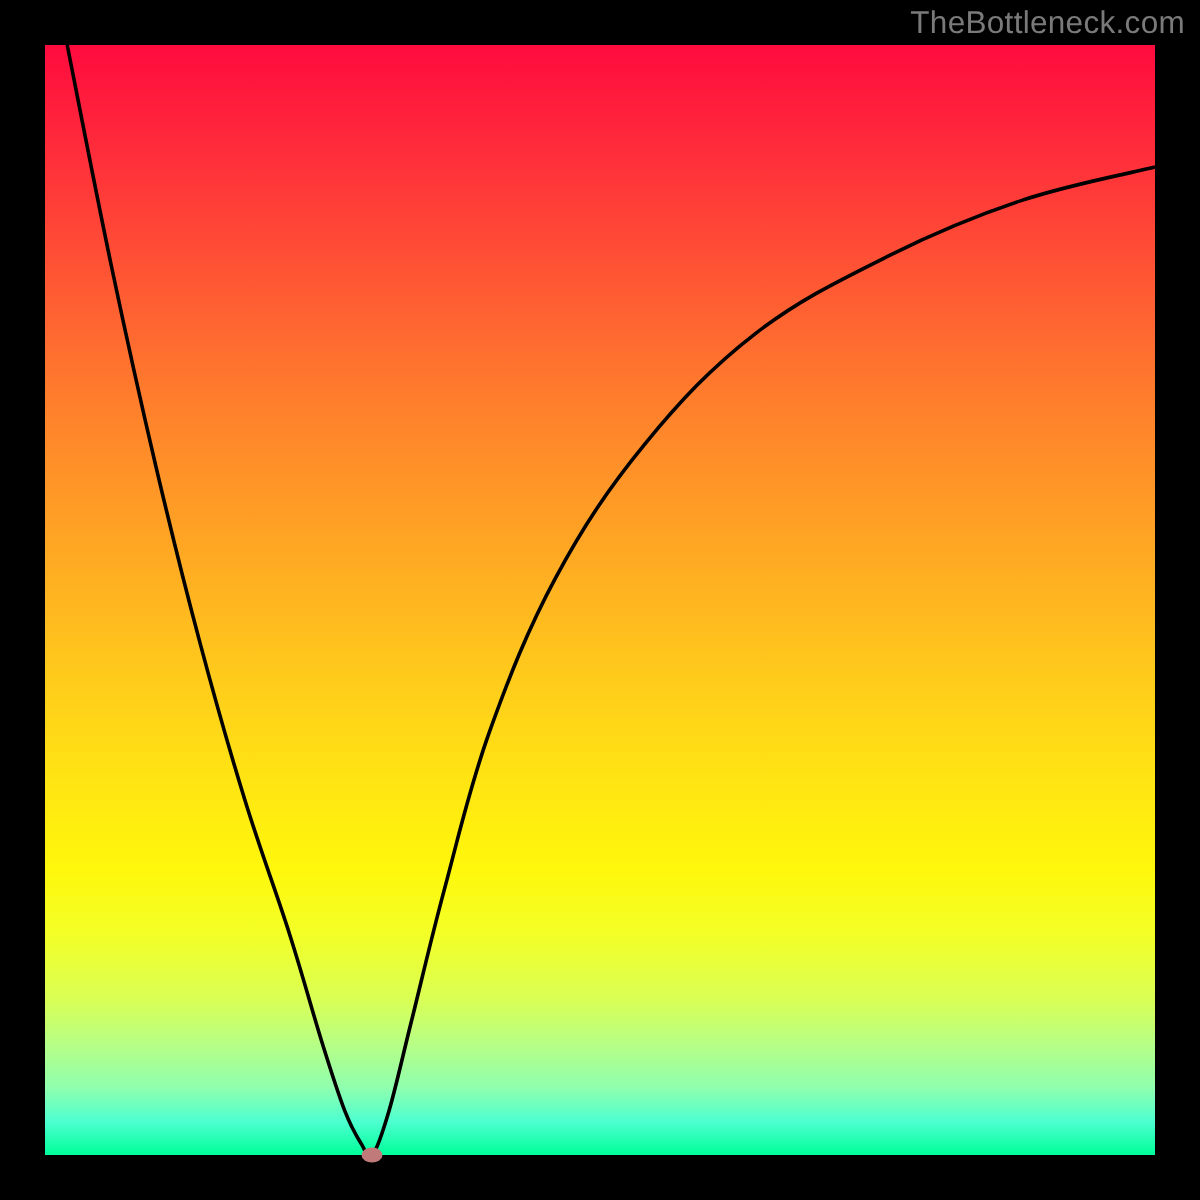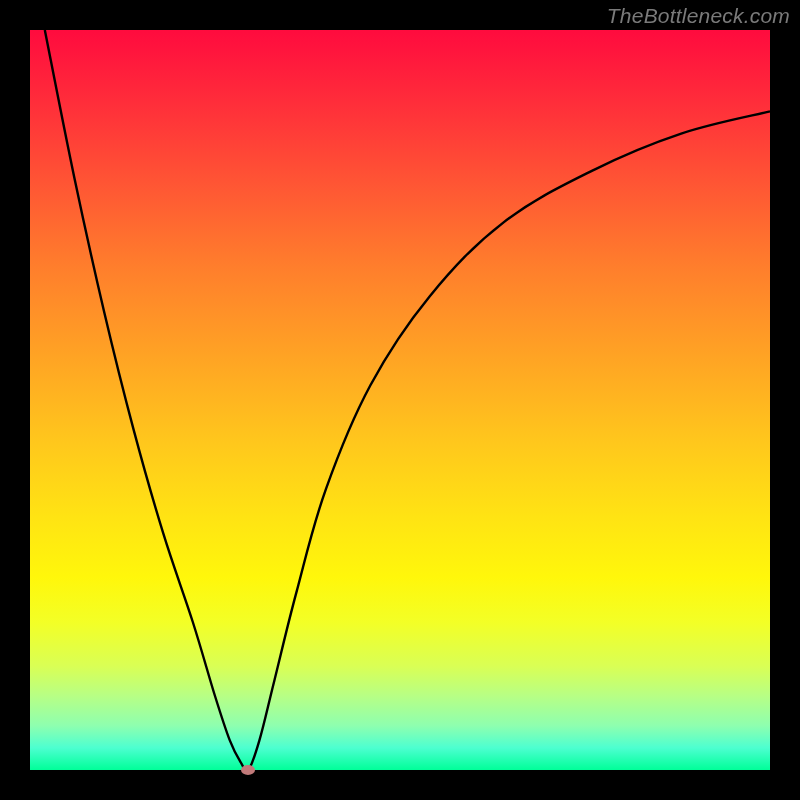--- a/index.html
+++ b/index.html
@@ -2,21 +2,20 @@
 <html><head>
 <meta charset="utf-8">
 <style>
   * { margin: 0; padding: 0; box-sizing: border-box; }
   html, body { width: 800px; height: 800px; overflow: hidden; background: #000; }
   .frame {
     width: 800px;
     height: 800px;
     background: #000;
     position: relative;
-    font-style: italic;
   }
   .plot-area {
     position: absolute;
     left: 30px;
     top: 30px;
     width: 740px;
     height: 740px;
     background: linear-gradient(to bottom,
       #ff0b3e 0%,
       #ff2e3a 10%,

